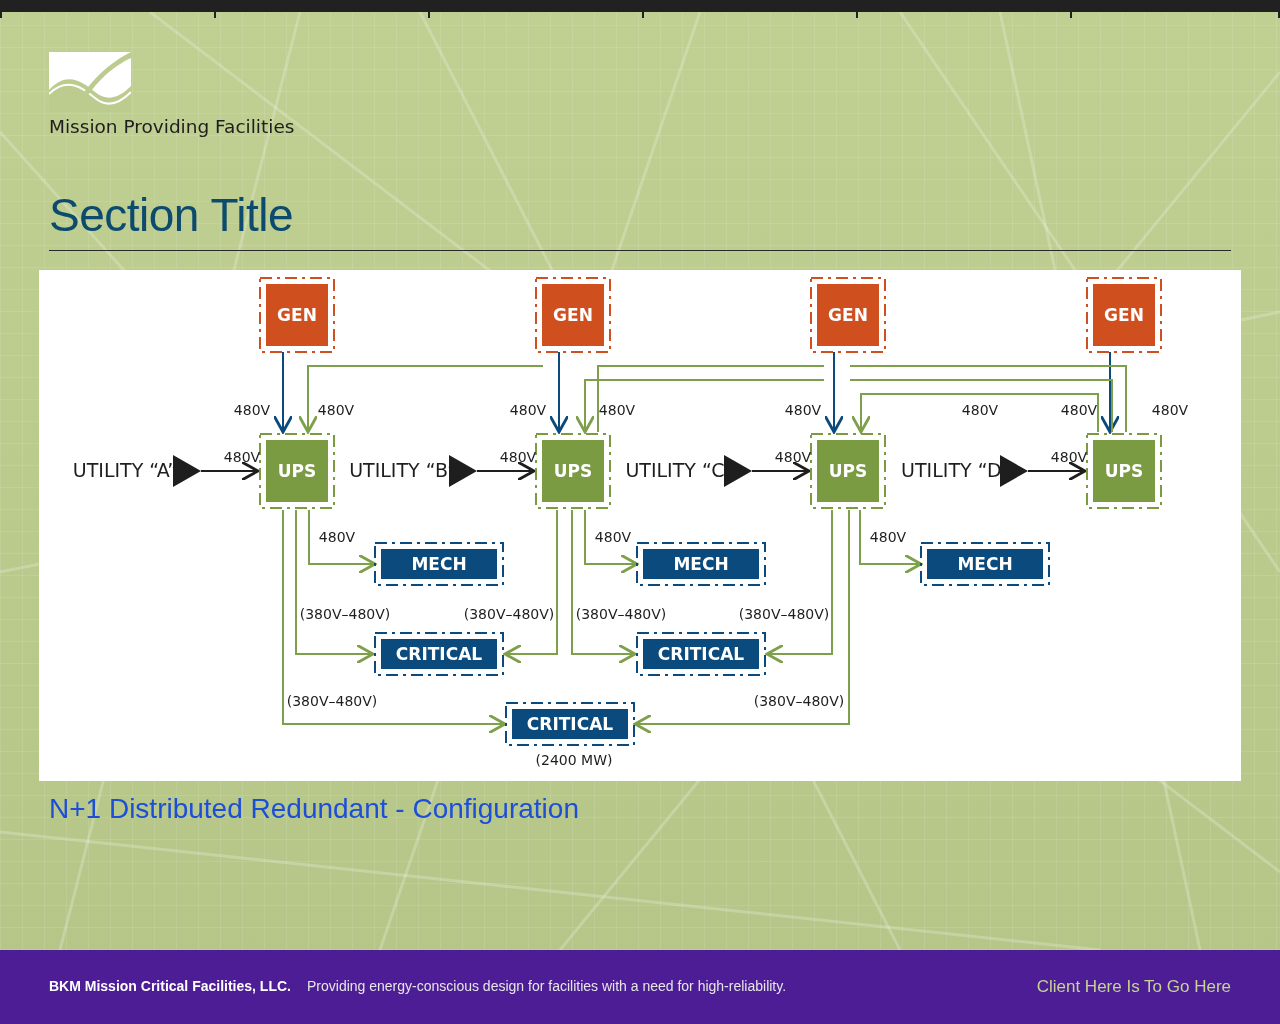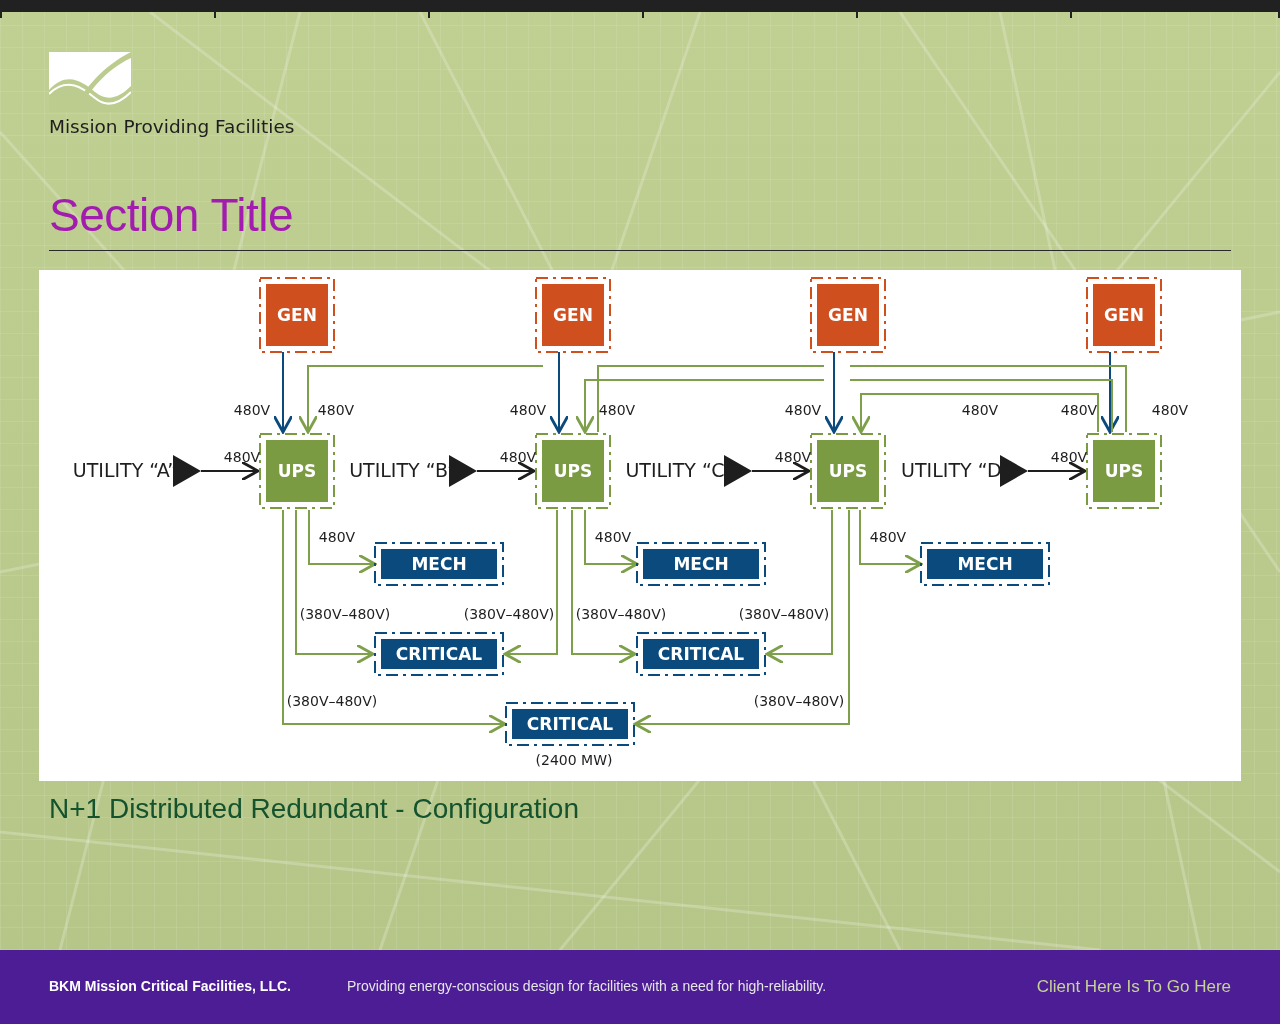--- a/index.html
+++ b/index.html
@@ -29,40 +29,40 @@
     position: absolute; left: 96px; top: -14px;
     font-family: "DejaVu Sans", sans-serif; font-size: 74px; color: #1e1e1e;
     letter-spacing: 1px; line-height: 1;
   }
   .logo-sub {
     position: absolute; left: 0; top: 66px;
     font-family: "DejaVu Sans", sans-serif; font-size: 18.5px; color: #1e1e1e; white-space: nowrap;
   }
   .section-title {
     position: absolute; left: 49px; top: 188px;
-    font-size: 46px; color: #a21caf; letter-spacing: -0.5px; text-align: right;
+    font-size: 46px; color: #0c4a6e; letter-spacing: -0.5px; text-align: right;
   }
   .title-rule { position: absolute; left: 49px; top: 250px; width: 1182px; height: 1px; background: #2a2a2a; }
   .diagram-panel {
     position: absolute; left: 39px; top: 270px; width: 1202px; height: 511px; background: #fff;
   }
   .caption {
     position: absolute; left: 49px; top: 793px;
-    font-size: 28px; color: #14532d;
+    font-size: 28px; color: #1d4ed8;
   }
   .footer {
     position: absolute; left: 0; top: 950px; width: 1280px; height: 74px; background: #4c1d95;
   }
   .footer-company {
     position: absolute; left: 49px; top: 28px;
     font-size: 14px; font-weight: bold; color: #fff; white-space: nowrap;
   }
   .footer-tagline {
     position: absolute; left: 307px; top: 28px;
-    font-size: 14px; color: #e6e6e6; white-space: nowrap; margin-left: 40px;
+    font-size: 14px; color: #e6e6e6; white-space: nowrap;
   }
   .footer-client {
     position: absolute; right: 49px; top: 27px;
     font-size: 17px; color: #c6d396; white-space: nowrap;
   }
   svg text { font-family: "DejaVu Sans", sans-serif; }
 </style>
 </head>
 <body>
 

